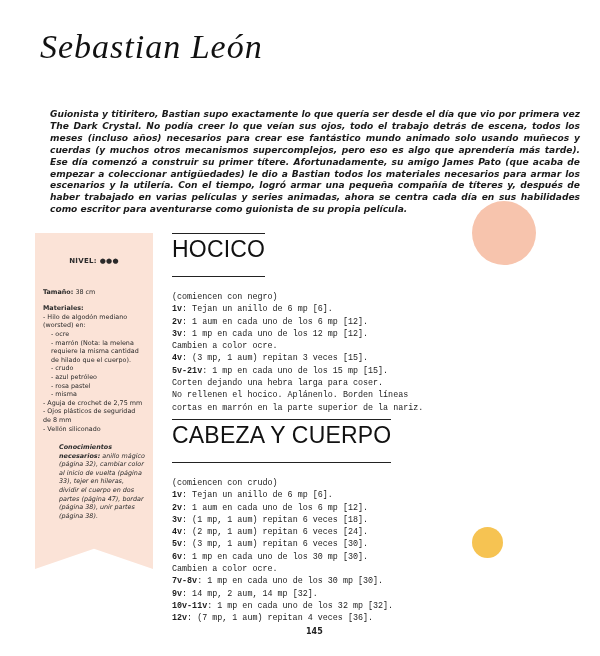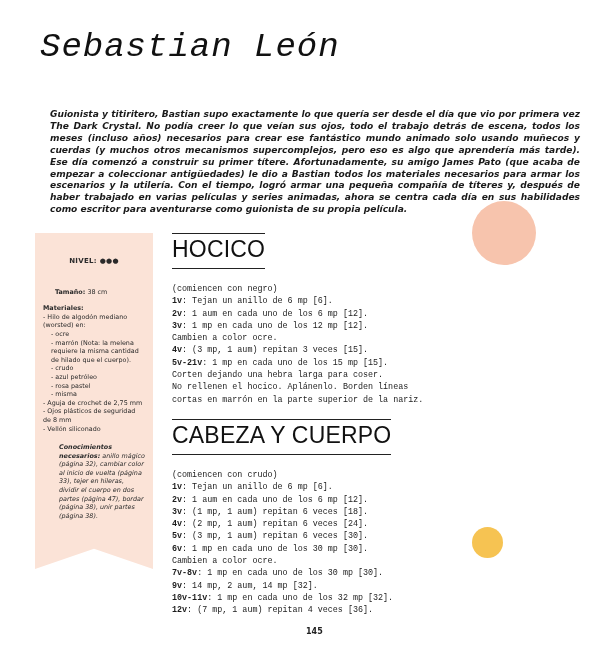--- a/index.html
+++ b/index.html
@@ -3,51 +3,51 @@
   <meta charset="utf-8">
   <style>
     html, body { margin: 0; padding: 0; }
     body {
       width: 600px; height: 656px; background: #ffffff; position: relative;
       overflow: hidden; color: #111;
       font-family: "DejaVu Sans", sans-serif;
     }
     .title {
       position: absolute; left: 40px; top: 28px;
-      font-family: Liberation Mono, monospace; font-style: italic;
+      font-family: Liberation Serif, serif; font-style: italic;
       font-size: 34px; font-weight: normal; letter-spacing: 1px; color: #111;
     }
     .intro {
       position: absolute; left: 38px; top: 97px; width: 530px;
       font-size: 9.1px; line-height: 11.9px; font-style: italic; font-weight: bold;
       color: #1a1a1a; margin: 12px; text-align: justify;
     }
     .dot { position: absolute; border-radius: 50%; }
     .dot.peach { left: 472px; top: 201px; width: 64px; height: 64px; background: #f7c4ad; }
     .dot.yellow { left: 472px; top: 527px; width: 31px; height: 31px; background: #f6c352; }
 
     .ribbon {
       position: absolute; left: 35px; top: 233px; width: 118px; height: 336px;
       background: #fbe3d7;
       clip-path: polygon(0 0, 100% 0, 100% 100%, 50% 94%, 0 100%);
     }
     .ribbon-inner { padding: 8px 8px 0 8px; font-size: 6.4px; line-height: 8.6px; color: #2a2a2a; }
     .nivel { text-align: center; font-weight: bold; font-size: 7px; margin-bottom: 22px; letter-spacing: 0.3px; margin-top: 16px; }
-    .rib-p { margin: 0 0 8px 12px; }
+    .rib-p { margin: 0 0 8px 0; }
     .rib-label { font-weight: bold; }
     .mat-list { list-style: none; padding: 0; margin: 0; }
     .mat-list li { margin: 0; }
     .mat-list li.sub { padding-left: 8px; }
     .conocimientos { font-style: italic; margin-top: 10px; margin-left: 16px; }
 
     .recipe { position: absolute; left: 172px; width: 260px; }
     .section-head {
       display: inline-block; border-top: 1.6px solid #222; border-bottom: 1.6px solid #222;
       font-family: "Liberation Sans", sans-serif; font-size: 23px; line-height: 26px;
-      padding: 2px 0 6px 0; color: #111; letter-spacing: 0.2px;
+      padding: 2px 0 14px 0; color: #111; letter-spacing: 0.2px;
     }
     .steps { margin-top: 14px; font-size: 8.4px; line-height: 12.3px; color: #1c1c1c; }
     .step { margin: 0; white-space: nowrap; font-family: Liberation Mono, monospace; }
     .step b { font-weight: bold; text-align: center; }
     .page-num {
       position: absolute; left: 288px; top: 627px;
       font-size: 8px; font-weight: bold; color: #222; margin-left: 18px;
     }
   </style>
 </head>

